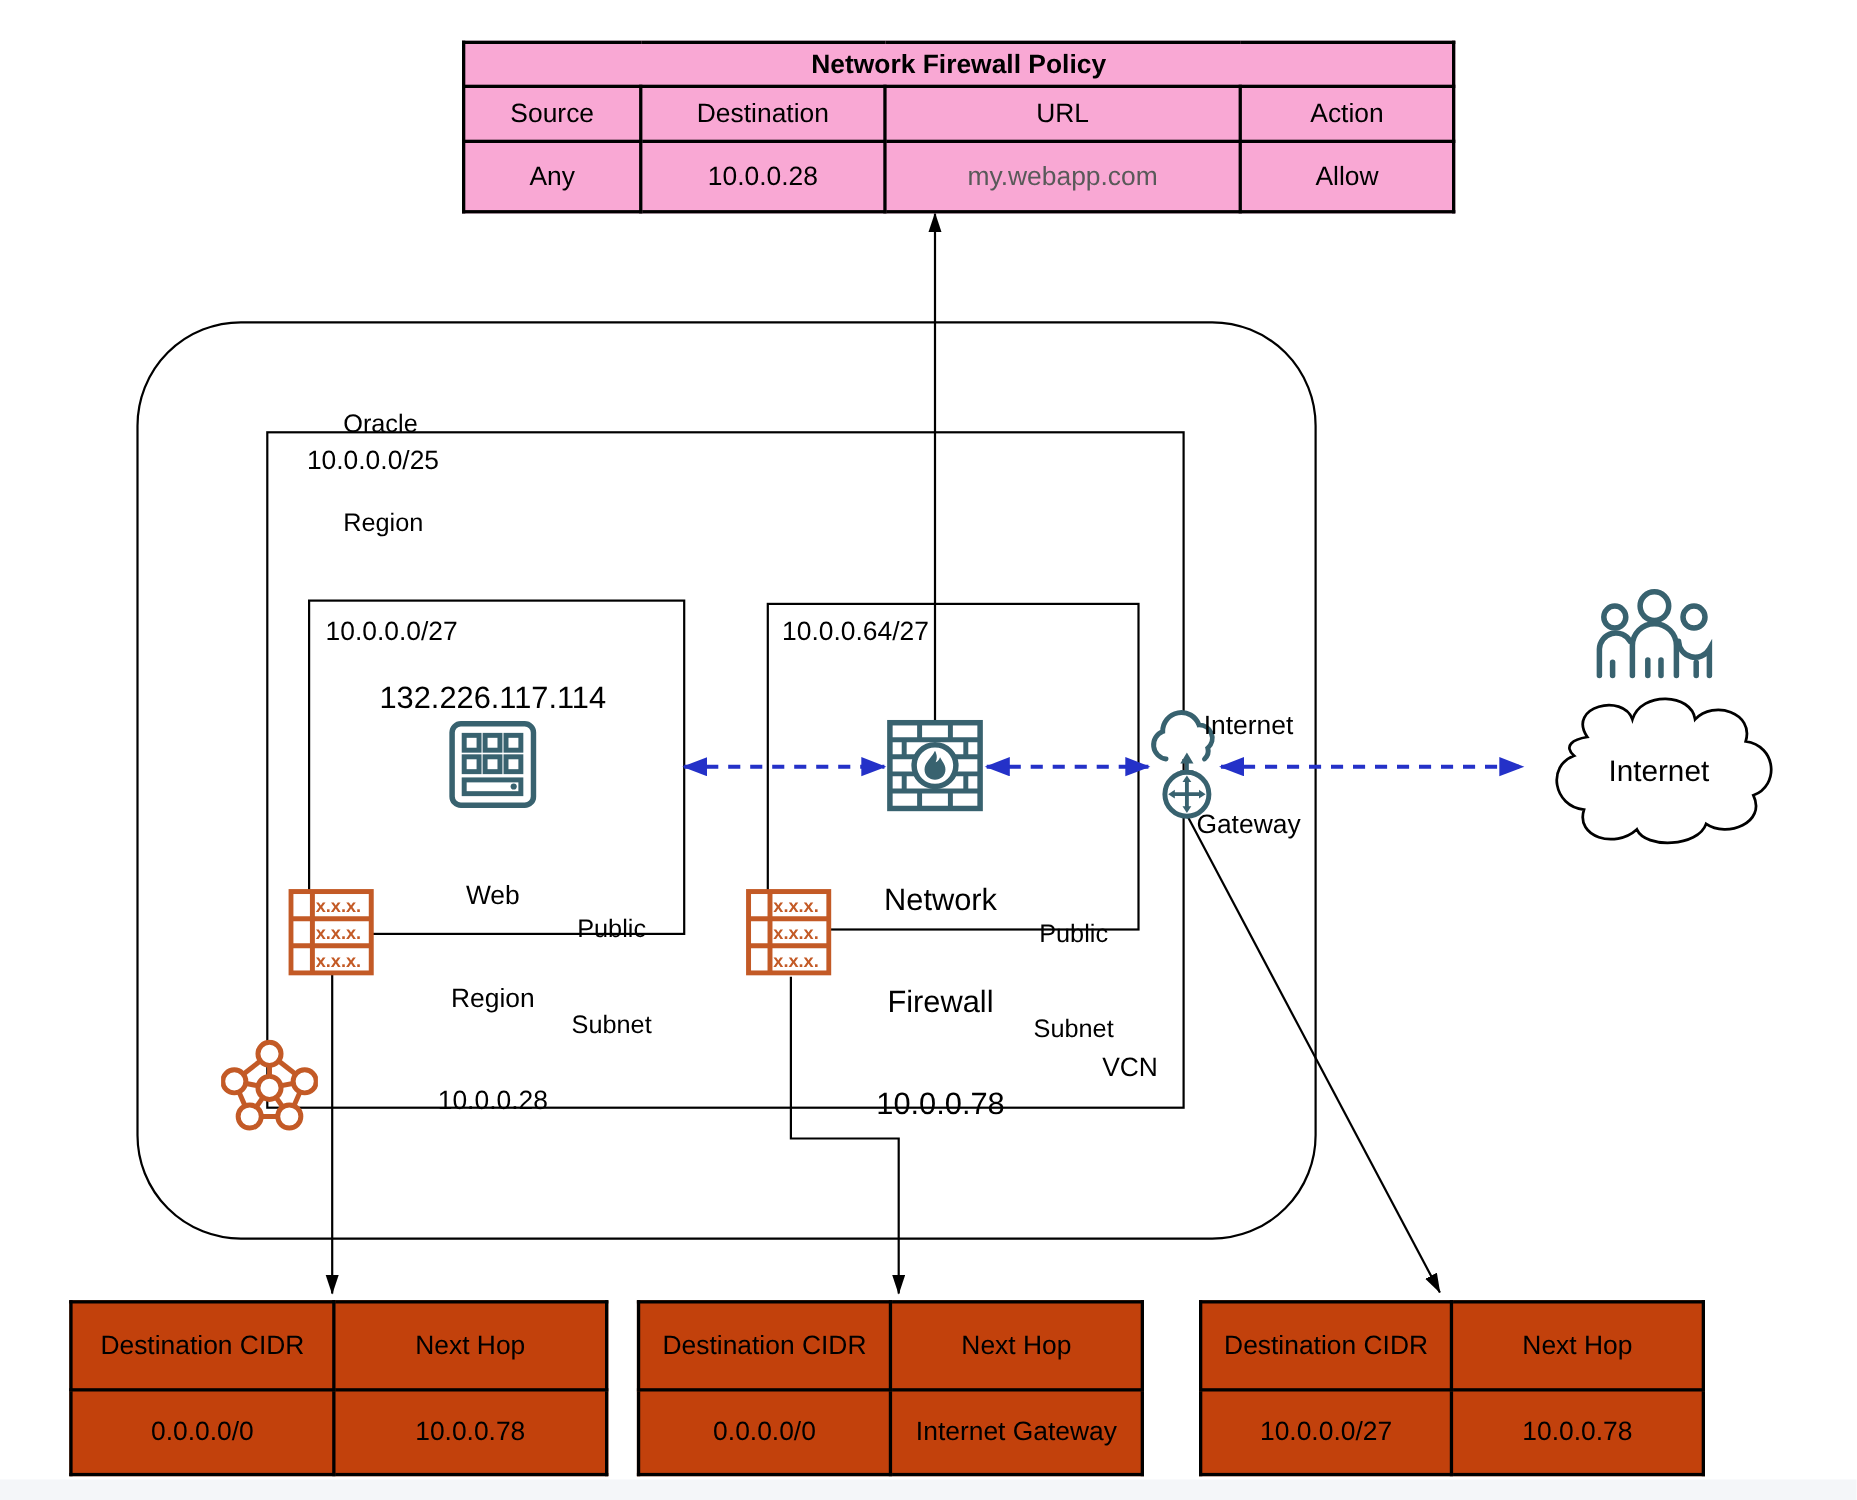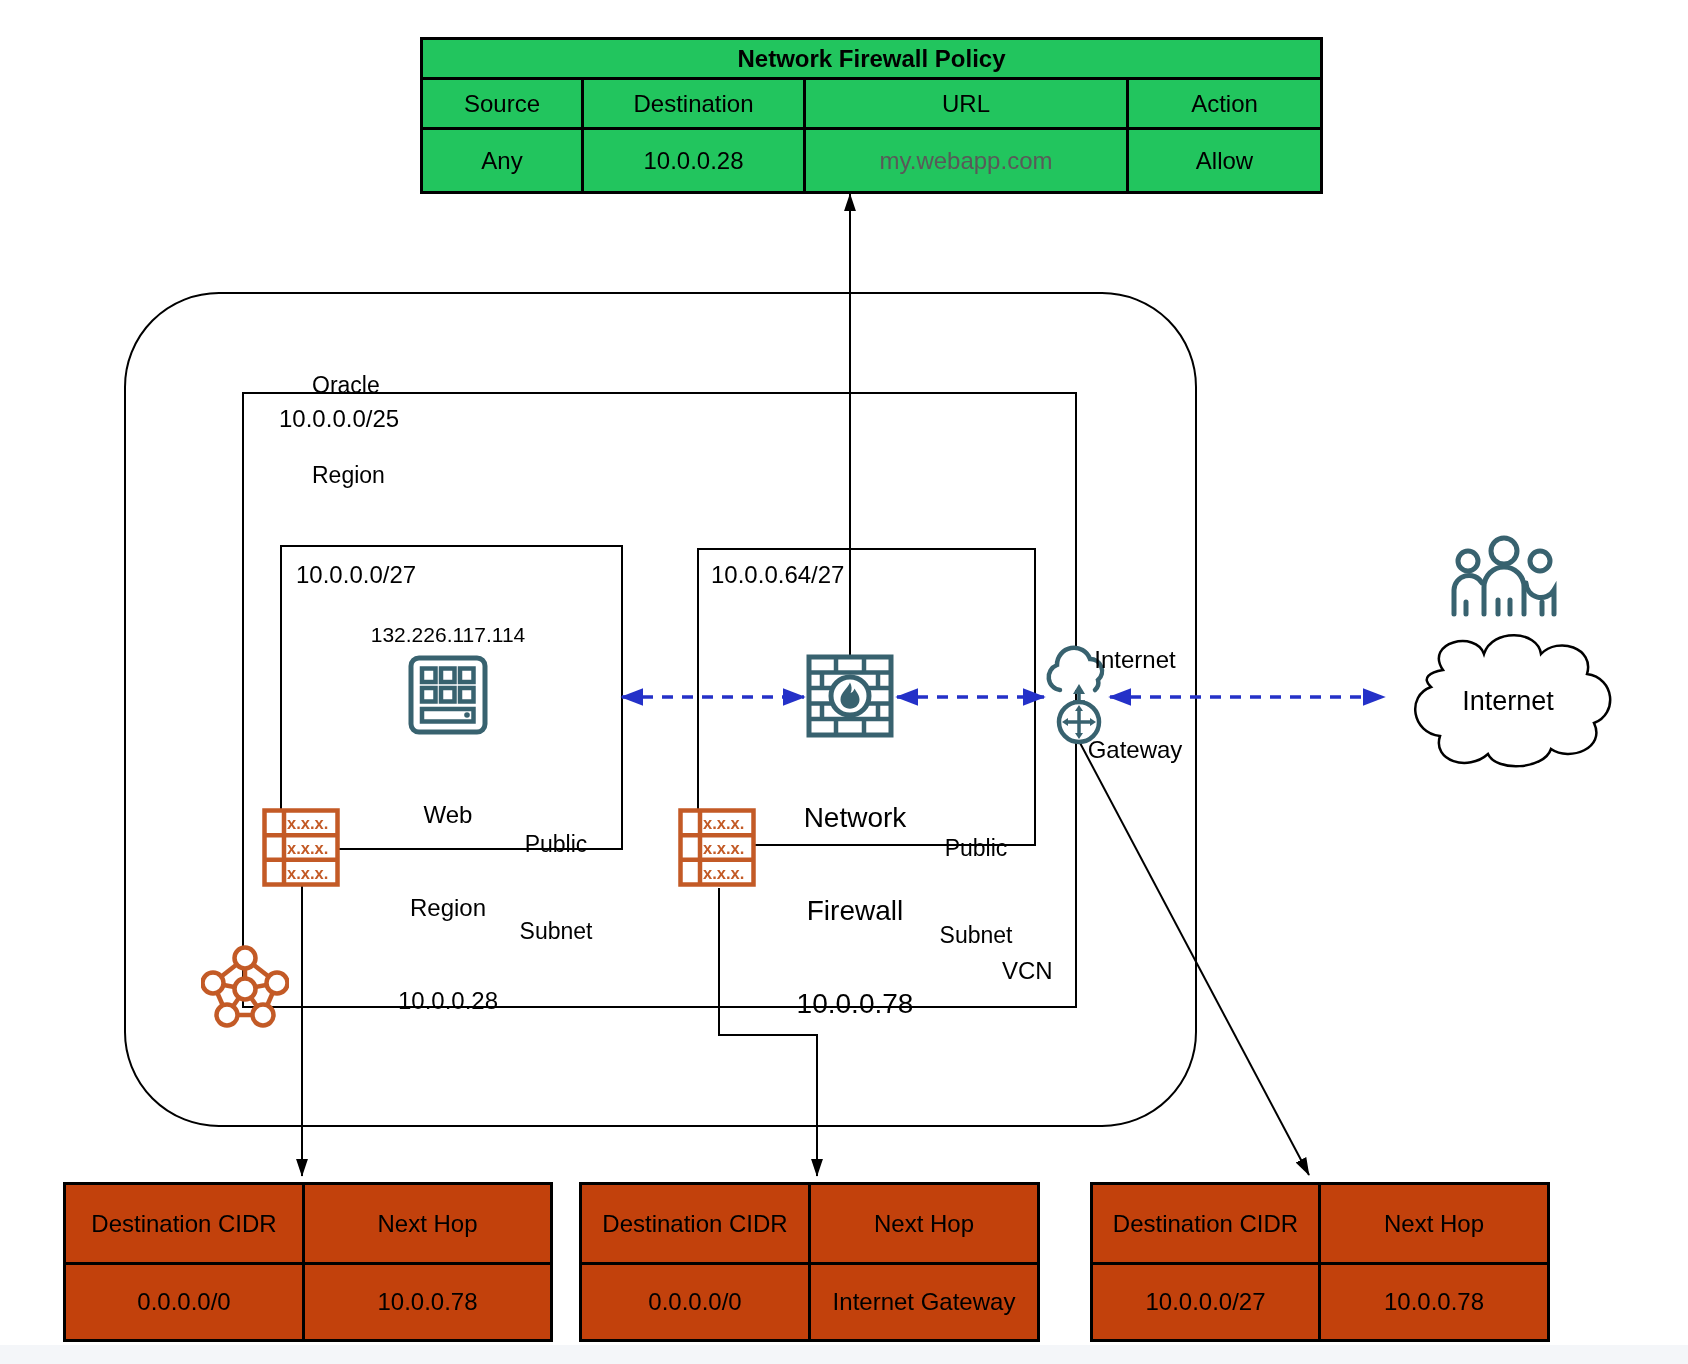--- a/index.html
+++ b/index.html
@@ -3,21 +3,21 @@
 <meta charset="utf-8">
 <style>
   html,body{margin:0;padding:0;background:#fff;}
   body{font-family:"Liberation Sans",sans-serif;color:#000;}
   #canvas{position:relative;width:1688px;height:1364px;background:#ffffff;overflow:hidden;}
   .abs{position:absolute;}
   .box{position:absolute;border:2px solid #000;background:transparent;}
   .lbl{position:absolute;font-size:23px;line-height:30px;white-space:pre;}
   .center{text-align:center;}
   
-  .ptable{position:absolute;border-collapse:collapse;table-layout:fixed;background:#22c55e;}
+  .ptable{position:absolute;border-collapse:collapse;table-layout:fixed;background:#f9a8d4;}
   .ptable td,.ptable th{border:3px solid #000;font-weight:normal;font-size:24px;text-align:center;padding:0;}
   .ptable .title{font-weight:bold;font-size:24px;height:37px;}
   .ptable .hrow td{height:47px;}
   .ptable .drow td{height:61px;}
   .url-cell{font-size:28px;color:#595959;margin-top:20px;}
   
   .rtable{position:absolute;border-collapse:collapse;table-layout:fixed;background:#c2410c;}
   .rtable td{border:3px solid #000;font-size:24px;text-align:center;padding:0;}
   .rtable .hrow td{height:77px;}
   .rtable .drow td{height:74px;}
@@ -80,21 +80,21 @@
     <rect x="3" y="3" width="74" height="74" rx="8" fill="#fff" stroke="#38626f" stroke-width="5"></rect>
     <rect x="14" y="13.5" width="13.5" height="13.5" fill="none" stroke="#38626f" stroke-width="4.5"></rect>
     <rect x="33" y="13.5" width="13.5" height="13.5" fill="none" stroke="#38626f" stroke-width="4.5"></rect>
     <rect x="52" y="13.5" width="13.5" height="13.5" fill="none" stroke="#38626f" stroke-width="4.5"></rect>
     <rect x="14" y="33" width="13.5" height="13.5" fill="none" stroke="#38626f" stroke-width="4.5"></rect>
     <rect x="33" y="33" width="13.5" height="13.5" fill="none" stroke="#38626f" stroke-width="4.5"></rect>
     <rect x="52" y="33" width="13.5" height="13.5" fill="none" stroke="#38626f" stroke-width="4.5"></rect>
     <rect x="14" y="54" width="51.5" height="12.5" fill="none" stroke="#38626f" stroke-width="4.5"></rect>
     <circle cx="59" cy="60" r="2.8" fill="#38626f"></circle>
   </svg>
-  <div class="lbl center" style="left:330px;top:620px;width:236px;font-size:21px;">132.226.117.114</div>
+  <div class="lbl center" style="left:330px;top:620px;width:236px;font-size:28px;">132.226.117.114</div>
   <div class="lbl center" style="left:348px;top:737px;width:200px;line-height:31px;font-size:24px;">
     <div>Web</div>
     <div>Region</div>
     <div>10.0.0.28</div>
   </div>
 
   <svg class="abs" style="left:806px;top:654px;" width="88" height="84" viewBox="0 0 88 84">
     <rect x="3" y="3" width="82" height="78" fill="#fff" stroke="#38626f" stroke-width="5"></rect>
     <g stroke="#38626f" stroke-width="4.5">
       <line x1="3" y1="18.5" x2="85" y2="18.5"></line>

